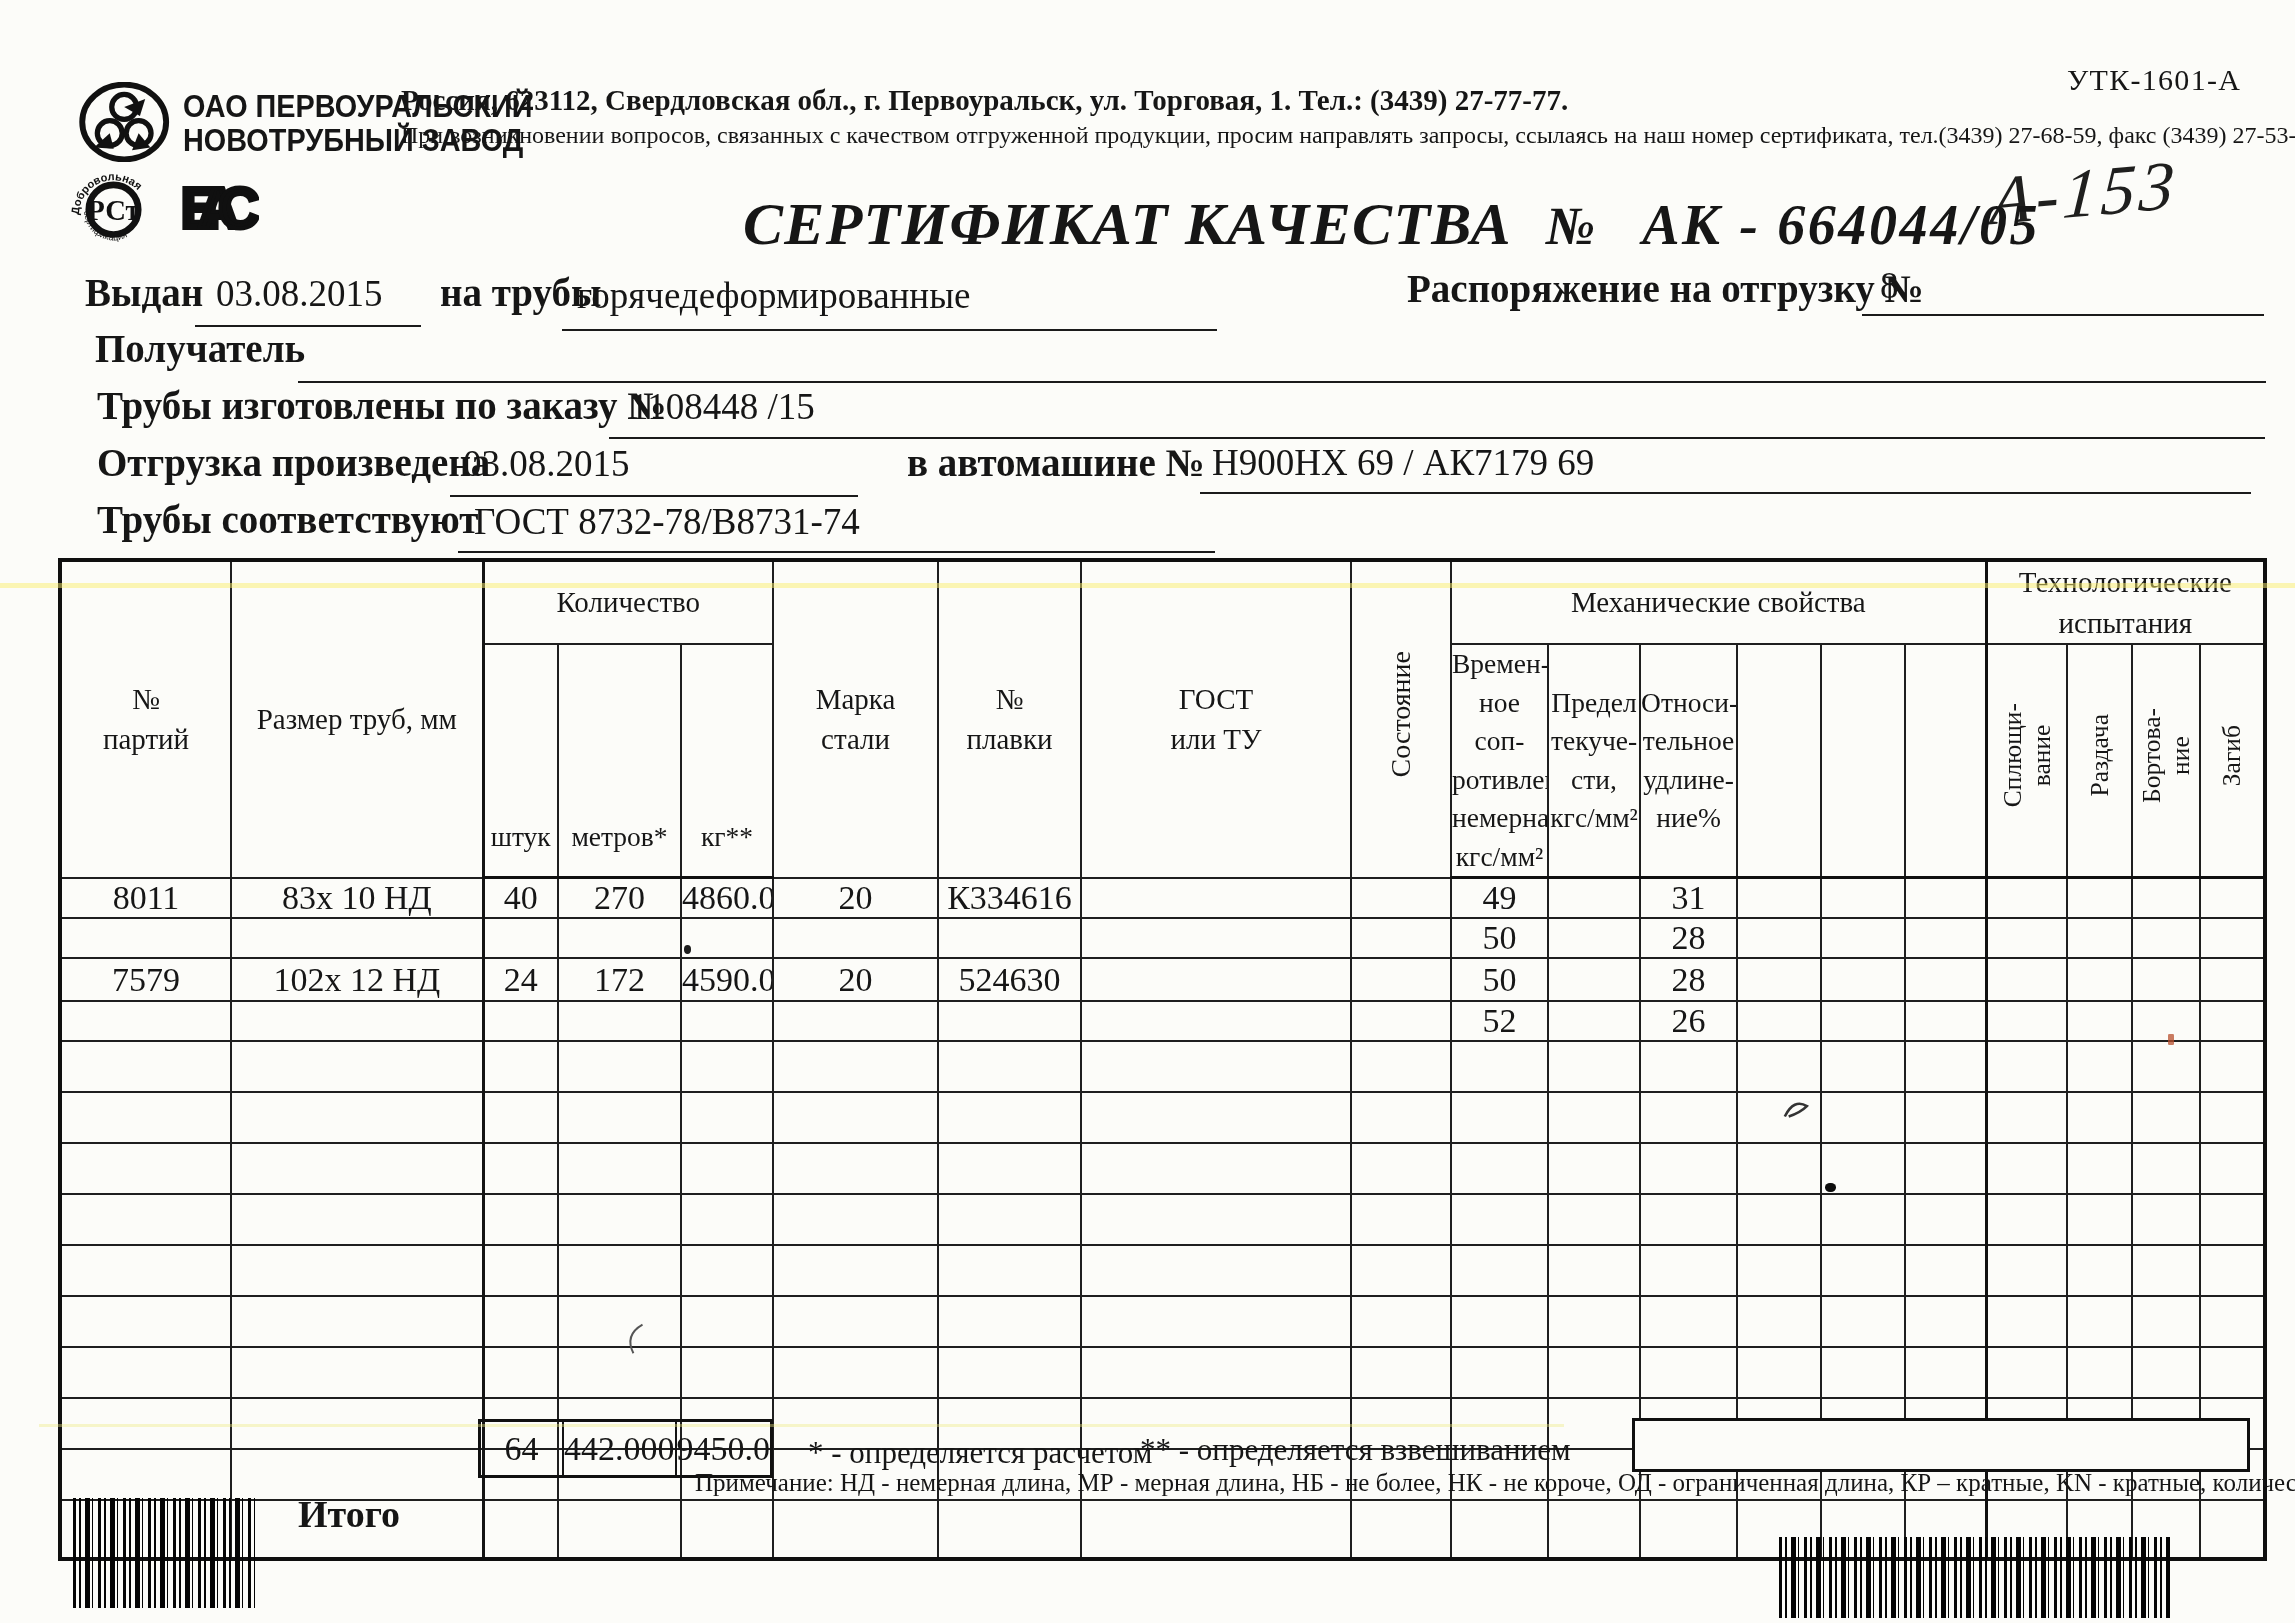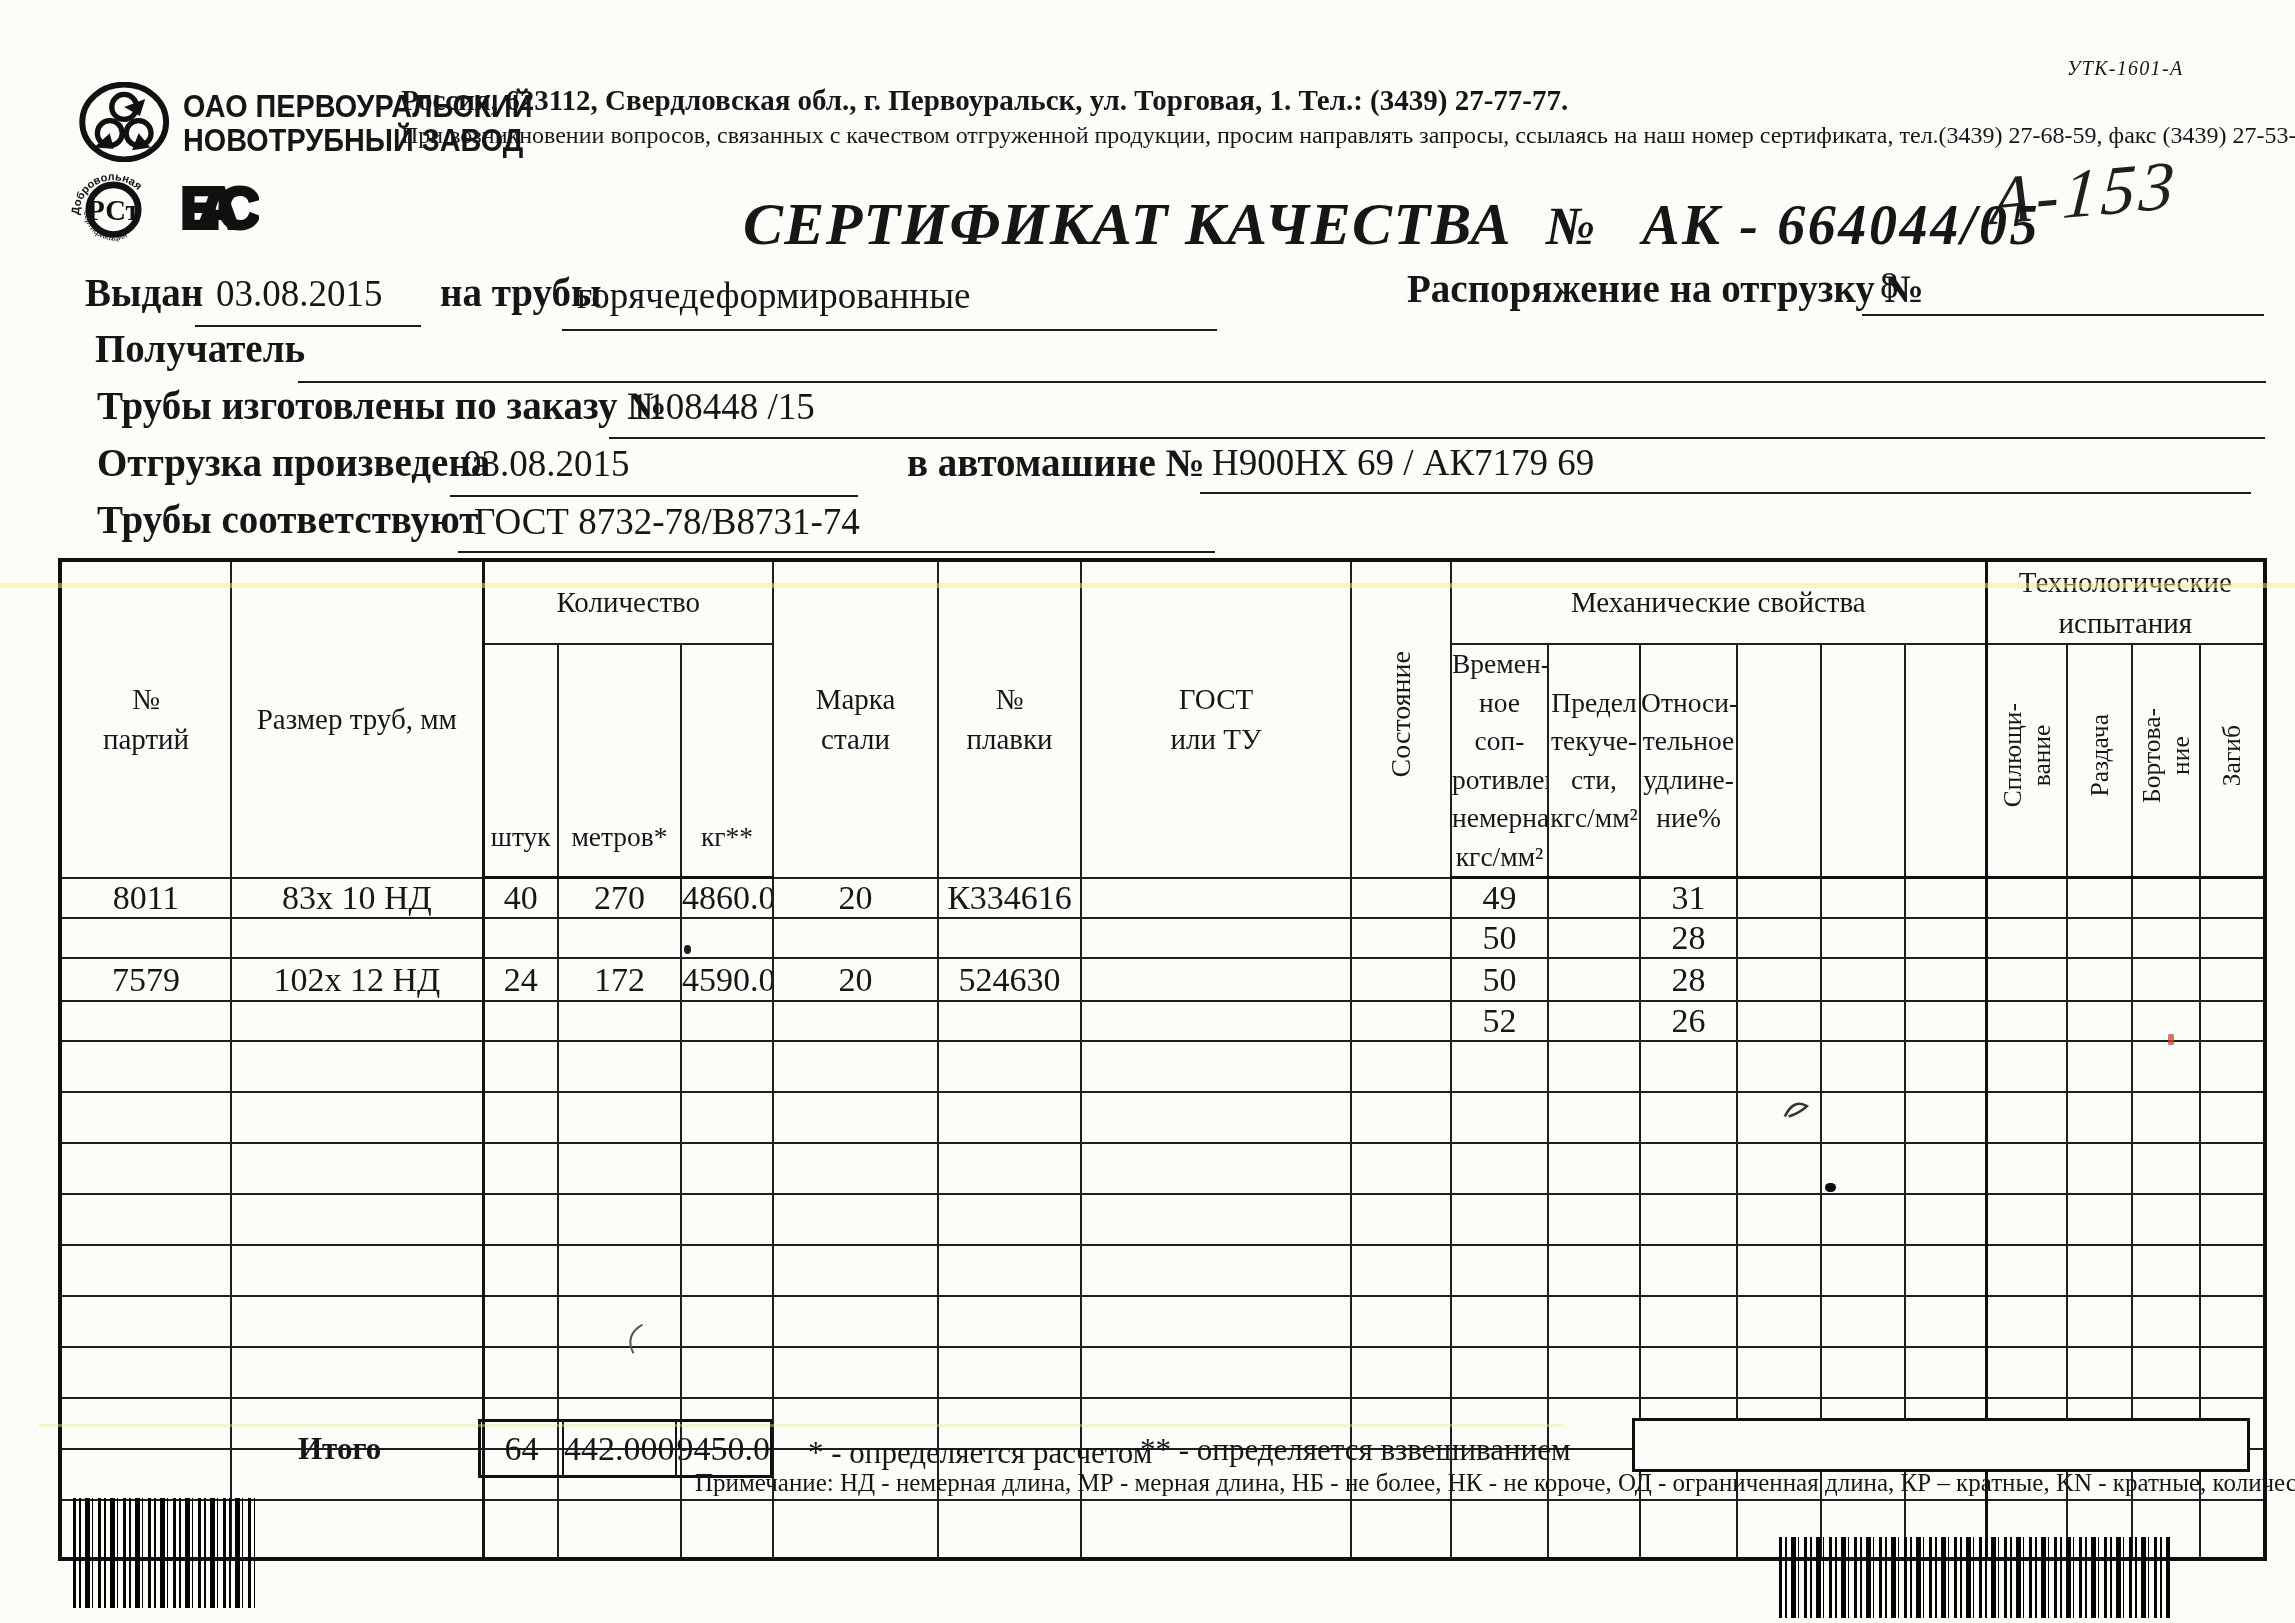--- a/index.html
+++ b/index.html
@@ -9,21 +9,21 @@
   
   .logo{position:absolute;left:77px;top:82px;}
   .company{position:absolute;left:183px;top:90px;font-family:"Liberation Sans",sans-serif;
            font-weight:bold;font-size:31px;line-height:1.1;letter-spacing:0px;
            transform:scaleX(.93);transform-origin:left top;white-space:nowrap;}
   .addr{position:absolute;left:401px;top:84px;width:1807px;}
   .addr .l1{font-weight:bold;font-size:29px;white-space:nowrap;}
   .addr .l2{font-size:24px;margin-top:5.2px;white-space:nowrap;}
   .addr .l3{font-size:26px;margin-top:3.9px;}
   .addr .email{font-weight:bold;border-bottom:2.6px solid #151515;padding-bottom:1.3px;}
-  .formcode{position:absolute;left:2067px;top:57px;font-size:20px;letter-spacing:1.3px;font-style:italic;}
+  .formcode{position:absolute;left:2067px;top:63px;font-size:30px;letter-spacing:1.3px;}
   .handwritten{position:absolute;left:1990px;top:154px;font-size:69px;font-style:italic;
                letter-spacing:3.9px;color:#1f1f1e;transform:rotate(-5deg) skewX(-9deg);white-space:nowrap;}
   .rst{position:absolute;left:71px;top:164px;}
   .eac{position:absolute;left:179px;top:173px;}
   .title{position:absolute;left:743px;top:190px;display:flex;align-items:baseline;gap:34px;
          font-weight:bold;font-style:italic;white-space:nowrap;}
   .title .t1{font-size:60px;letter-spacing:1.3px;}
   .title .t2{font-size:54px;}
   .title .t3{font-size:56px;letter-spacing:2.6px;margin-left:13px;}
 
@@ -58,21 +58,21 @@
   tbody tr:nth-child(3){height:43px;}
   tbody tr:nth-child(4){height:35px;}
   tbody tr:nth-child(14){height:59px;}
   tbody td:nth-child(3),thead tr.gr th:nth-child(3),thead tr.sub th:nth-child(1)
       {border-left:3.3px solid #141414;}
   tbody td:nth-child(16),thead tr.gr th:nth-child(9),thead tr.sub th:nth-child(10)
       {border-left:3.9px solid #101010;}
   table.cert{width:2207px;}
 
   
-  .totlabel{position:absolute;left:298px;top:1431px;font-size:31px;font-weight:bold;}
+  .totlabel{position:absolute;left:298px;top:1492px;font-size:38px;font-weight:bold;}
   .totbox{position:absolute;left:478px;top:1419px;width:295px;height:59px;border:3.9px solid #101010;
           display:flex;box-sizing:border-box;}
   .totbox .c{display:flex;align-items:center;justify-content:center;font-size:34px;height:100%;box-sizing:border-box;}
   .totbox .c1{width:91px;border-right:2.6px solid #141414;}
   .totbox .c2{width:122px;border-right:2.6px solid #141414;}
   .totbox .c3{flex:1;}
   .fn{position:absolute;font-size:31px;white-space:nowrap;}
   .emptybox{position:absolute;left:1632px;top:1418px;width:618px;height:54px;
             border:3.9px solid #101010;box-sizing:border-box;background:#fcfcf9;}
   .note{position:absolute;left:695px;top:1469px;font-size:25px;white-space:nowrap;}

